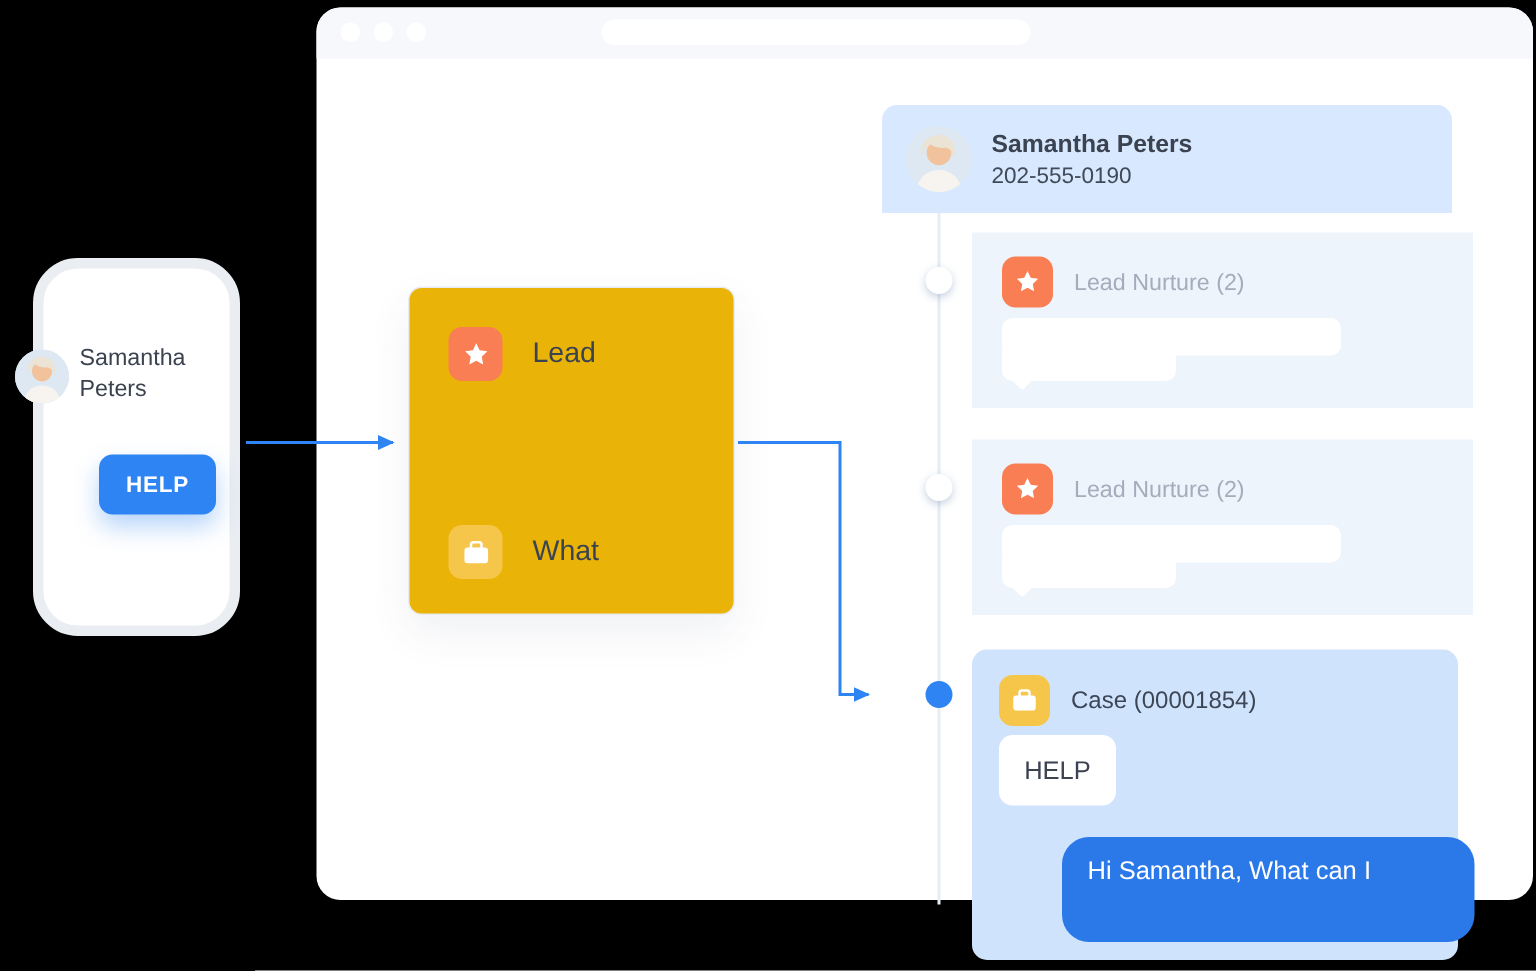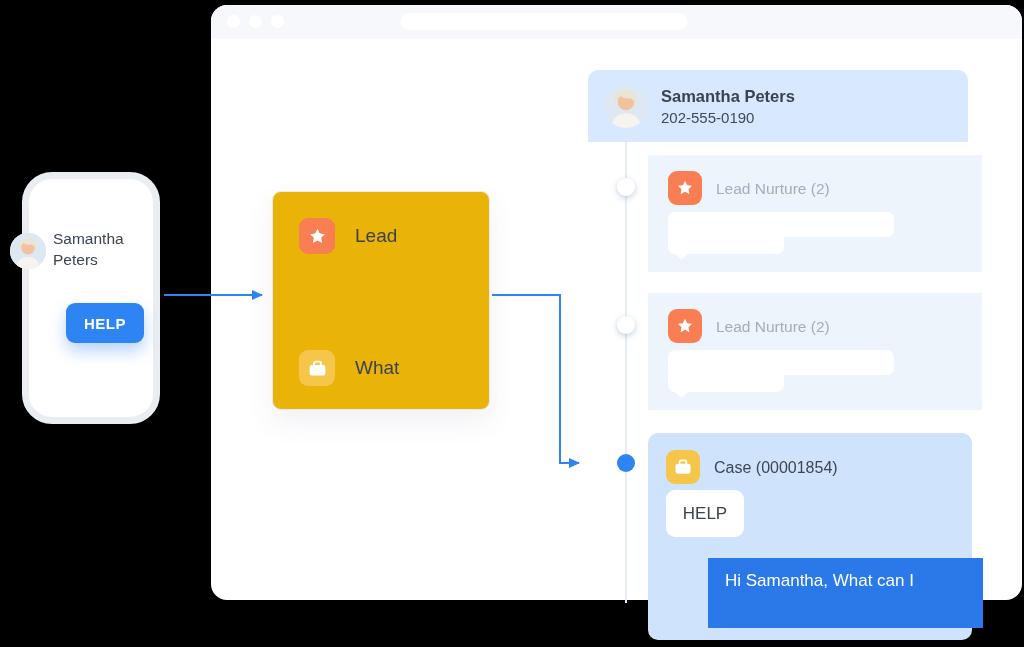--- a/index.html
+++ b/index.html
@@ -36,21 +36,21 @@
   .bar{position:absolute;background:#fff;border-radius:7px;}
   .bar-wide{left:20px;top:57px;width:226px;height:25px;}
   .bar-bubble{left:20px;top:72px;width:116px;height:27px;}
   .bar-bubble::after{content:"";position:absolute;left:8px;bottom:-4px;width:11px;height:11px;background:#fff;transform:rotate(45deg);border-radius:2px;}
 
   .case-card{position:absolute;left:437px;top:428px;width:324px;height:207px;background:#cfe3fd;border-radius:10px;}
   .case-card .ticon{left:18px;top:17px;}
   .case-title{position:absolute;left:66px;top:26px;font-size:16px;color:#3e4655;}
   .chip{position:absolute;left:18px;top:57px;width:78px;height:47px;background:#fff;border-radius:9px;
     display:flex;align-items:center;justify-content:center;font-size:17px;font-weight:500;color:#3c4350;}
-  .bubble{position:absolute;left:60px;top:125px;width:275px;height:70px;background:#2b79e8;border-radius:0;
+  .bubble{position:absolute;left:60px;top:125px;width:275px;height:70px;background:#2b79e8;border-radius:18px;
     color:#fff;font-size:17px;line-height:1.32;padding:12px 0 0 17px;box-sizing:border-box;}
 
   
   .bg-orange{background:#f97e53;}
   .bg-amber{background:#f5a73b;}
   .bg-yellow{background:#f6c64b;}
 
   
   .phone{position:absolute;left:22px;top:172px;width:138px;height:252px;background:#fff;
     border:7px solid #eaedf2;border-radius:30px;box-sizing:border-box;}

